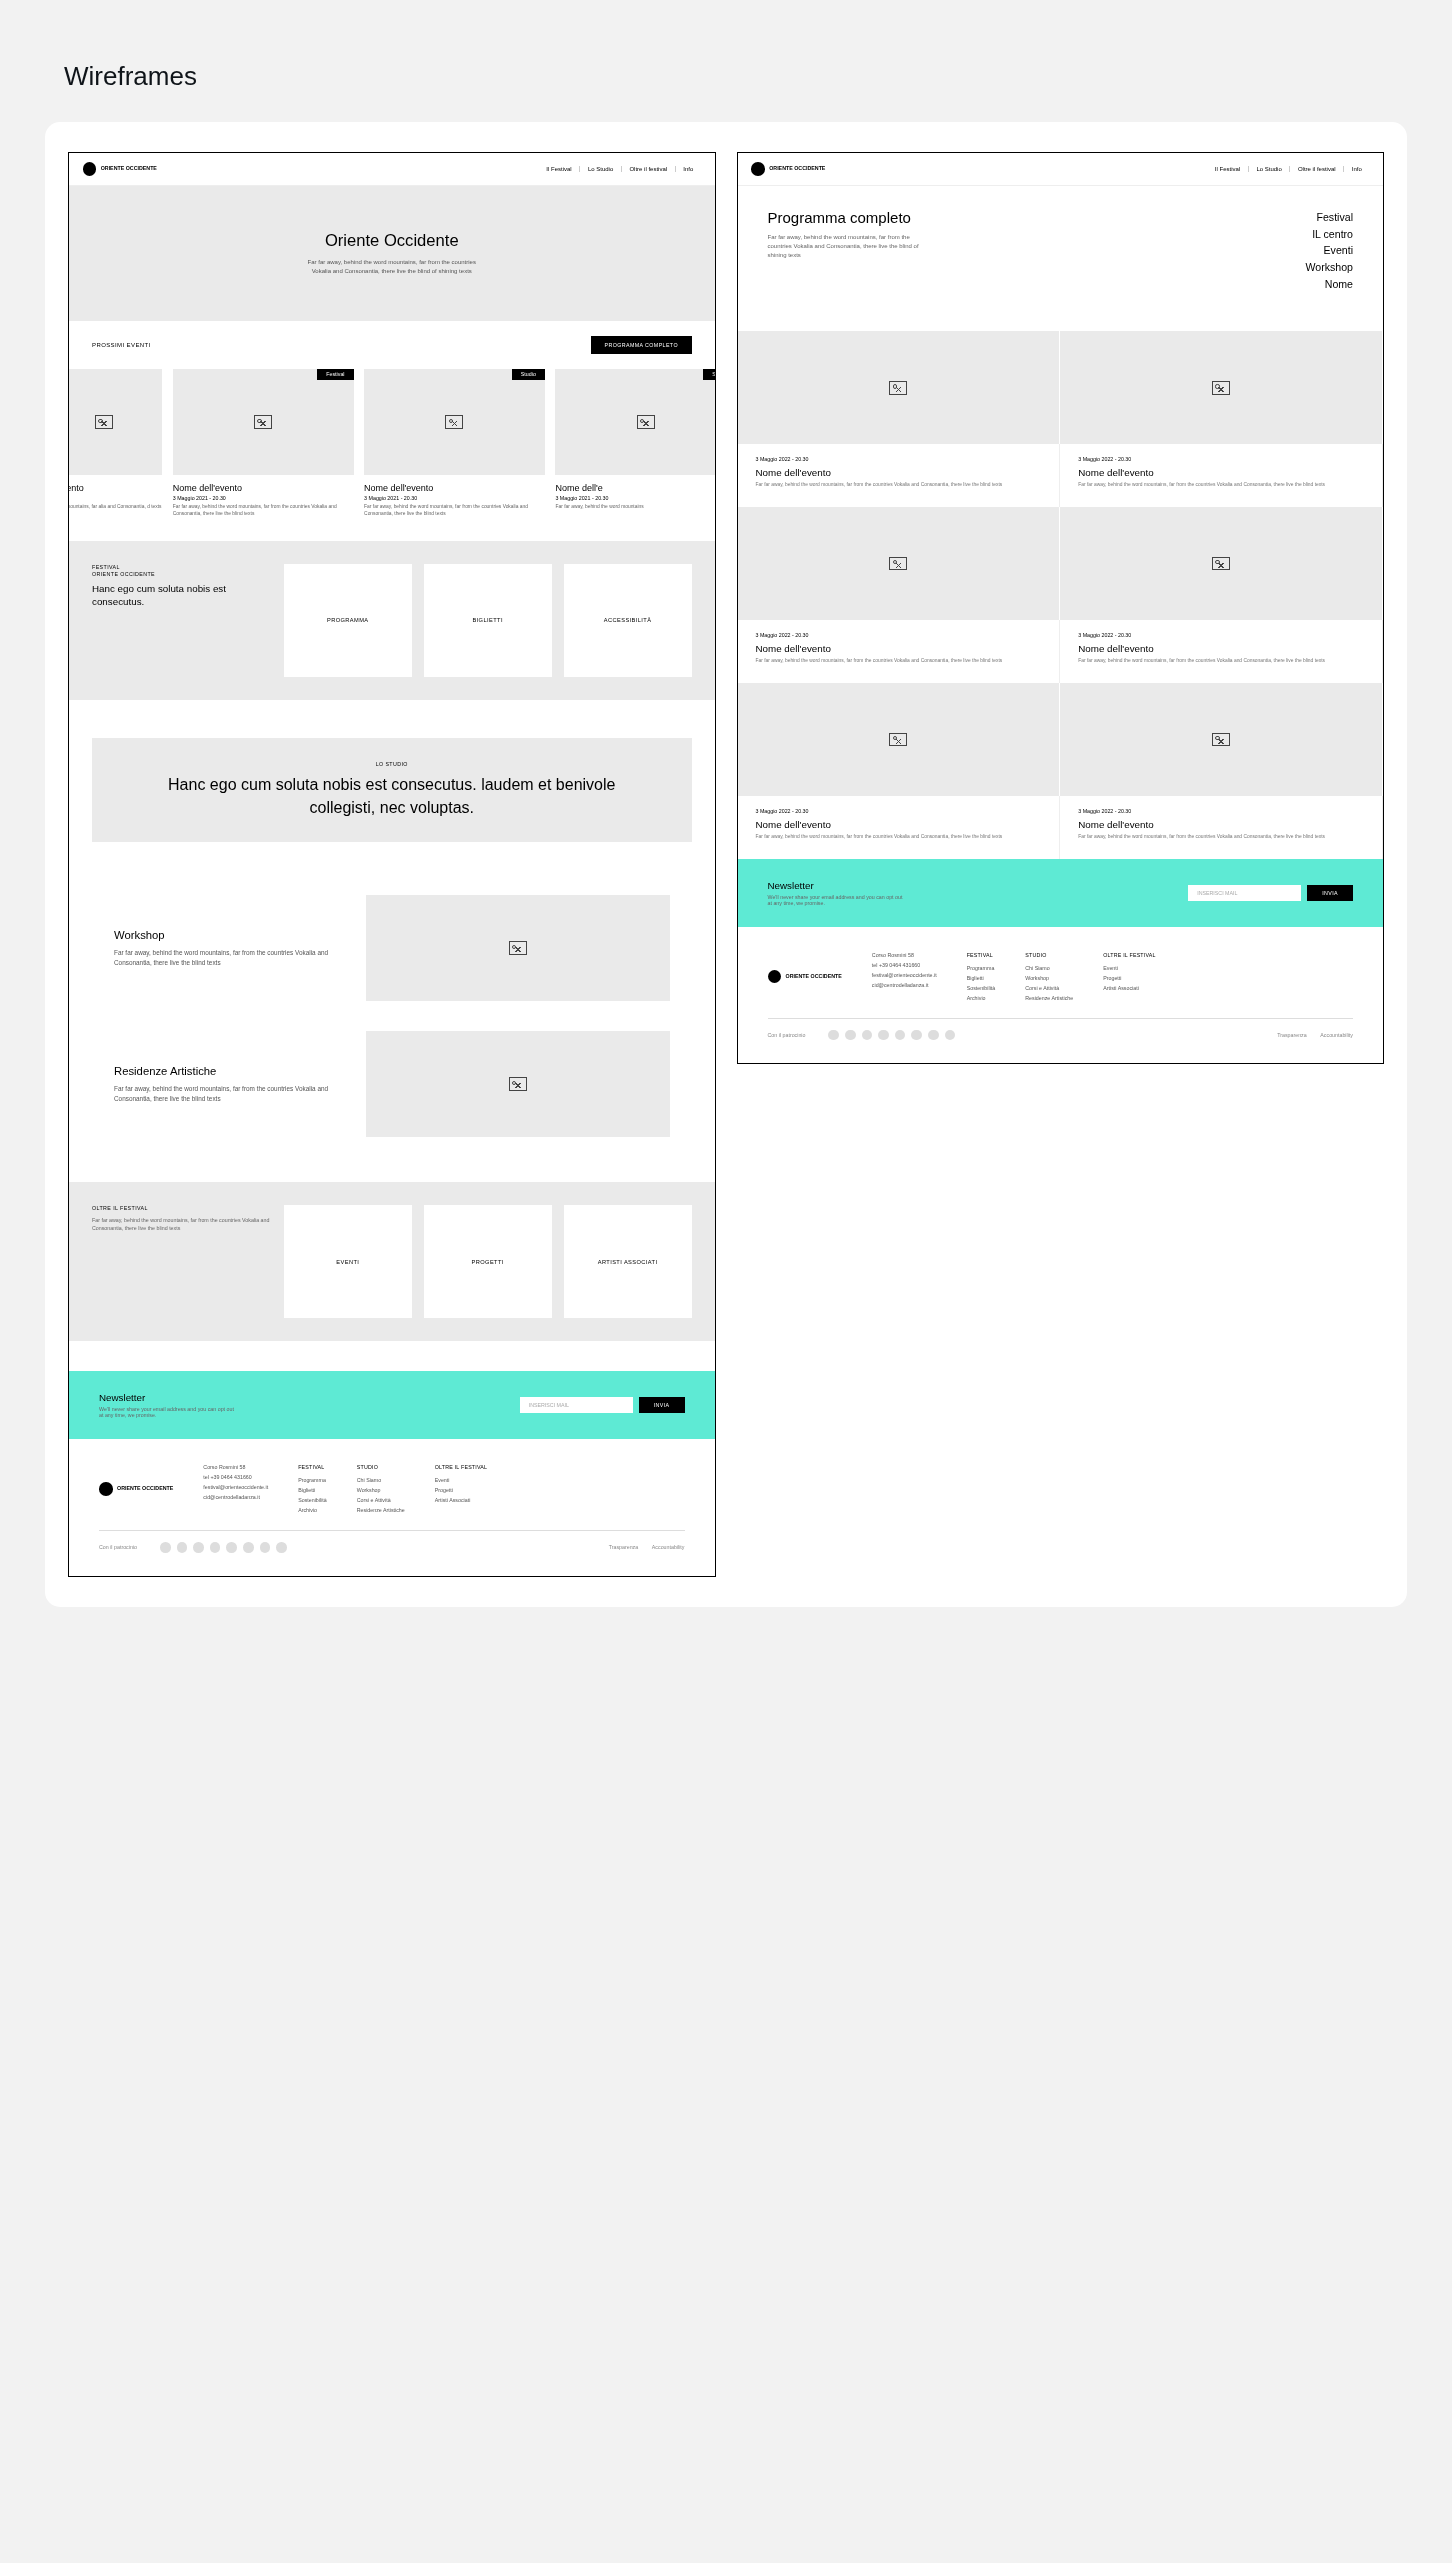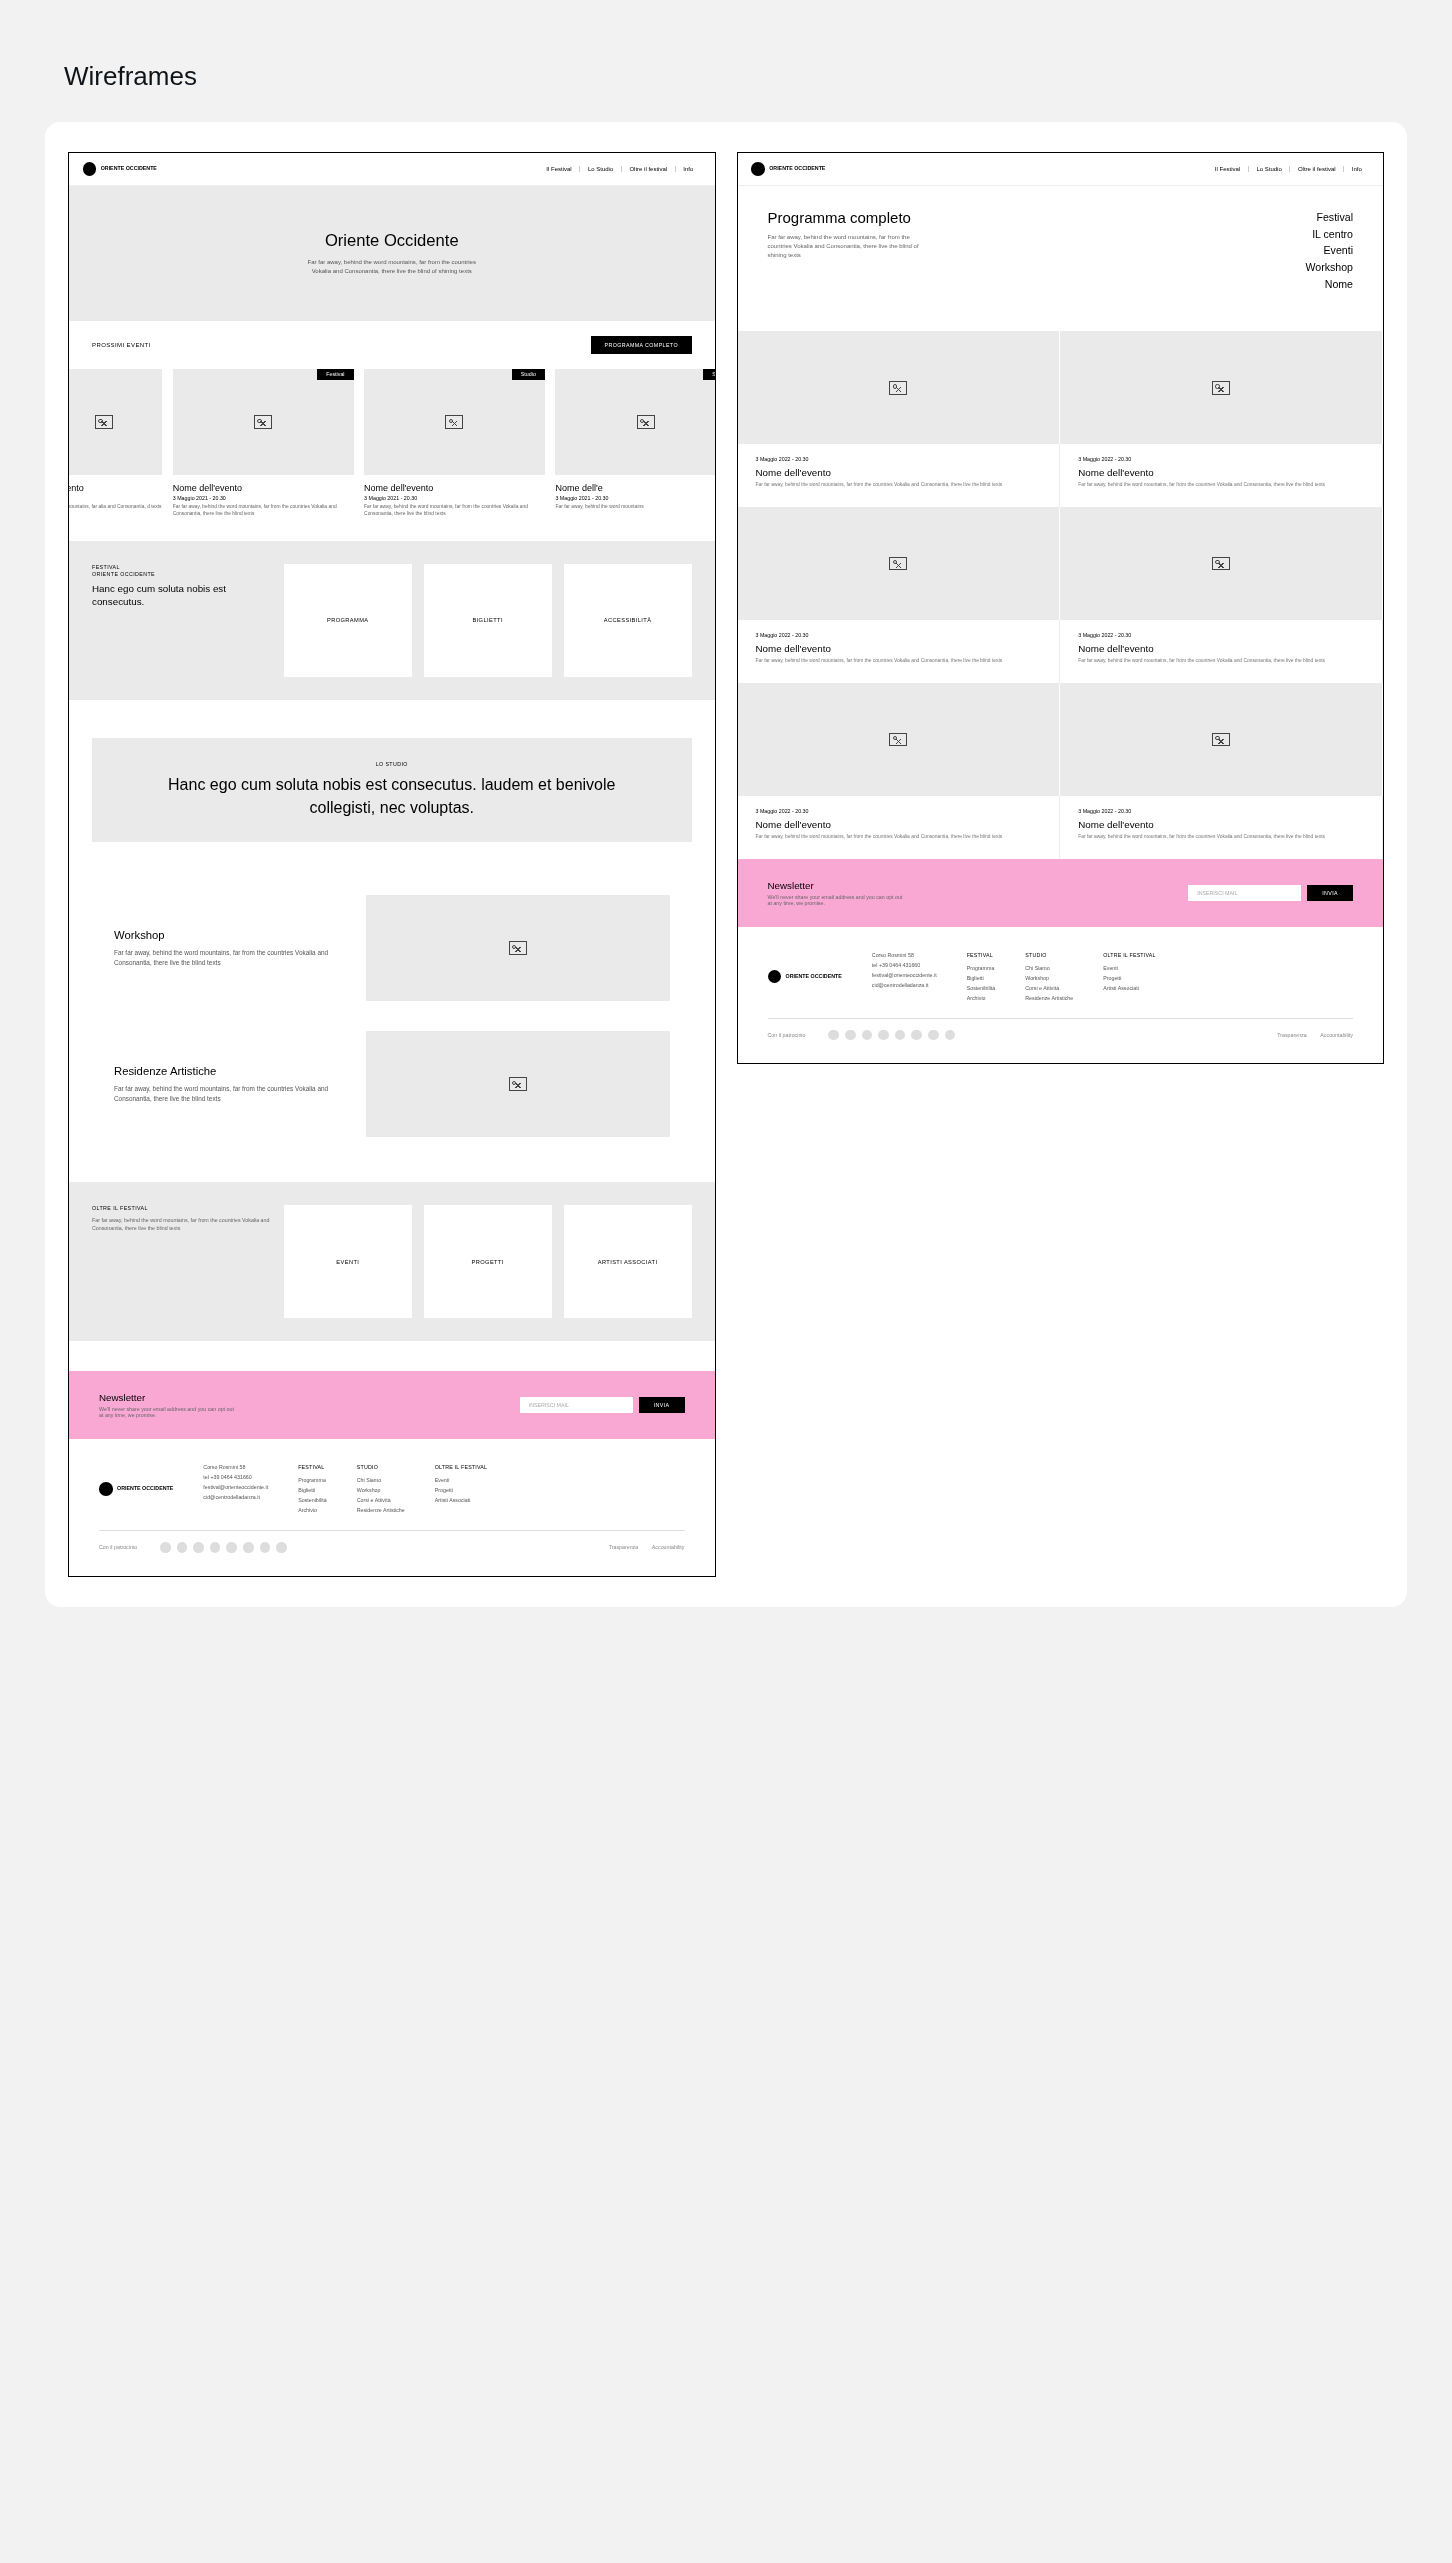--- a/index.html
+++ b/index.html
@@ -39,21 +39,21 @@
 .section-grey-left h2{font-size:9.8px;font-weight:400;line-height:1.3;margin-top:6px}
 .tile{background:#fff;flex:1;height:113px;display:flex;align-items:center;justify-content:center;font-size:5.7px;letter-spacing:0.4px}
 .studio-box{background:#eaeaea;margin:38px 23px;padding:23px 45px;text-align:center}
 .studio-box .label{font-size:5.3px;letter-spacing:0.4px;margin-bottom:7.6px}
 .studio-box h2{font-size:16px;font-weight:400;line-height:1.4}
 .feature{display:flex;gap:30px;padding:15px 45px;align-items:center}
 .feature-text{flex:0 0 40%}
 .feature-text h3{font-size:11.3px;font-weight:400;margin-bottom:7.6px}
 .feature-text p{font-size:6.4px;color:#555;line-height:1.5}
 .feature-img{flex:1;background:#eaeaea;height:106px;display:flex;align-items:center;justify-content:center}
-.newsletter{background:#f9a8d4;padding:21px 30px;display:flex;align-items:center;gap:37px}
+.newsletter{background:#5eead4;padding:21px 30px;display:flex;align-items:center;gap:37px}
 .news-left h3{font-size:9.8px;font-weight:400;margin-bottom:3px}
 .news-left p{font-size:5.3px;color:#666;max-width:136px}
 .news-form{margin-left:auto;display:flex;gap:6px}
 .news-input{background:#fff;font-size:5.3px;padding:5.3px 9px;width:113px;border:none;color:#aaa}
 .news-btn{background:#000;color:#fff;font-size:5.3px;padding:5.3px 15px;letter-spacing:0.4px}
 .footer{padding:23px 30px}
 .footer-top{display:flex;gap:30px;padding-bottom:15px;border-bottom:0.8px solid #ddd}
 .footer-col{font-size:5.3px;line-height:1.9;color:#555}
 .footer-col .head{color:#000;margin-bottom:3px;letter-spacing:0.2px}
 .footer-bottom{display:flex;align-items:center;padding-top:10.6px;font-size:5.3px;color:#888}

